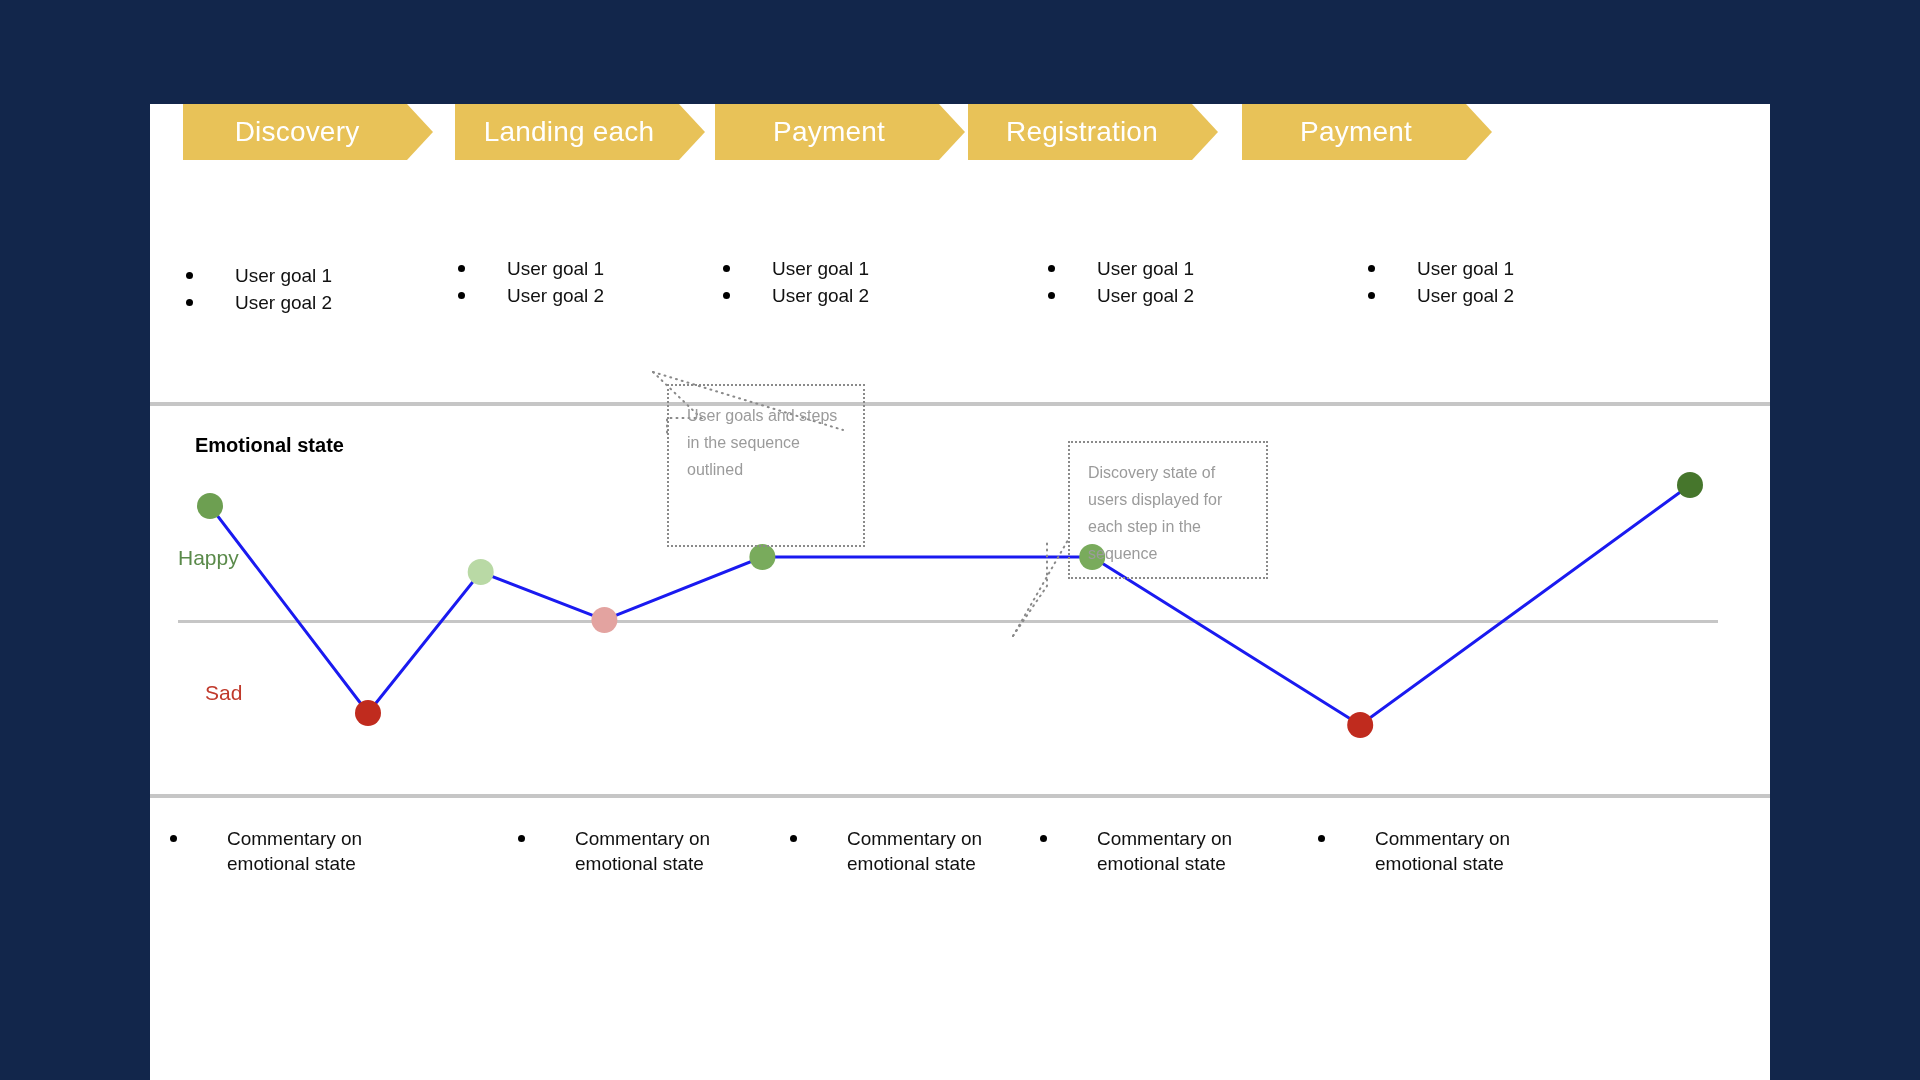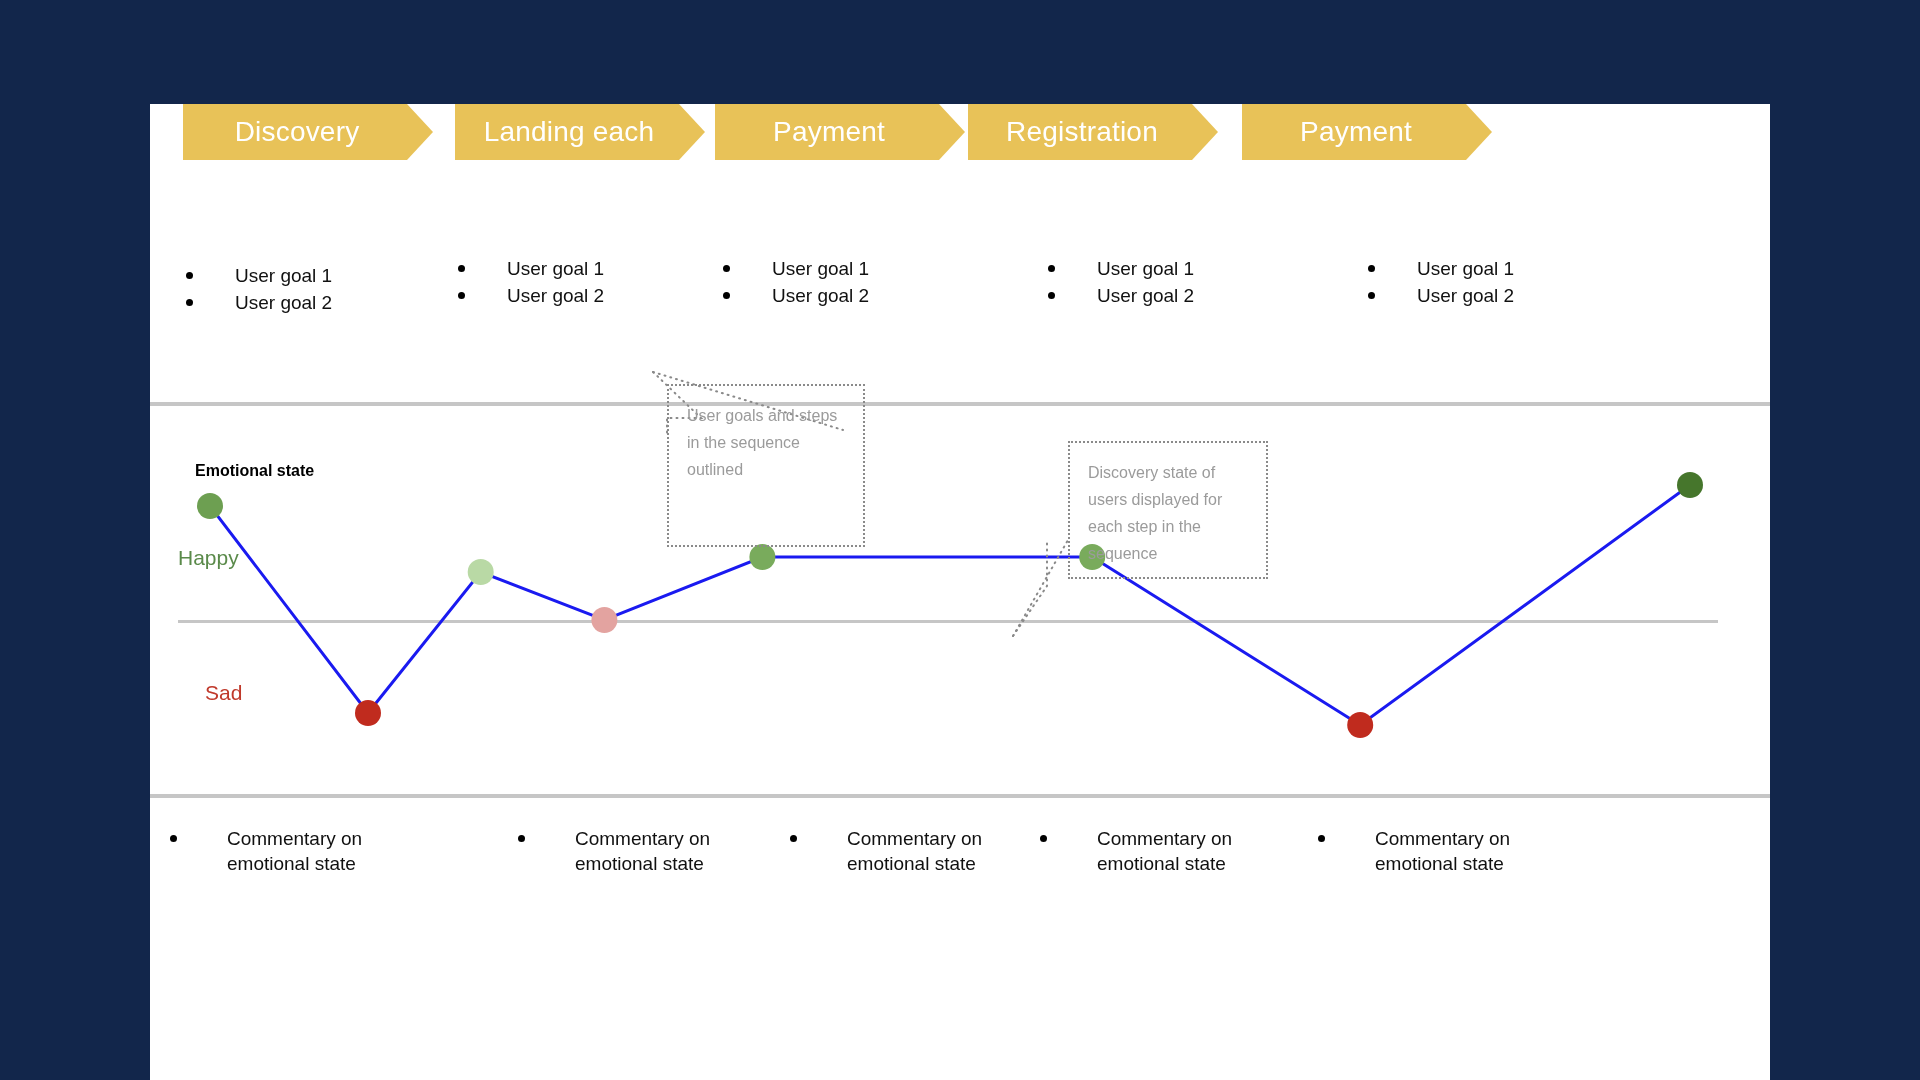--- a/index.html
+++ b/index.html
@@ -52,21 +52,21 @@
     position:absolute; left:0; width:100%;
     height:4px; background:#c6c6c6;
   }
   #divider-top { top:298px; }
   #divider-bottom { top:690px; }
 
   
   #emotion-section { position:absolute; left:0; top:302px; width:100%; height:388px; }
   #emotion-title {
     position:absolute; left:45px; top:28px;
-    font-size:16px; font-weight:bold; color:#000;margin-top:28px;
+    font-size:20px; font-weight:bold; color:#000;
   }
   #axis-happy {
     position:absolute; left:28px; top:140px;
     font-size:21px; color:#5a8a4a;text-align:right;
   }
   #axis-sad {
     position:absolute; left:35px; top:275px;
     font-size:21px; color:#c0392b;margin-left:20px;
   }
   #midline {

